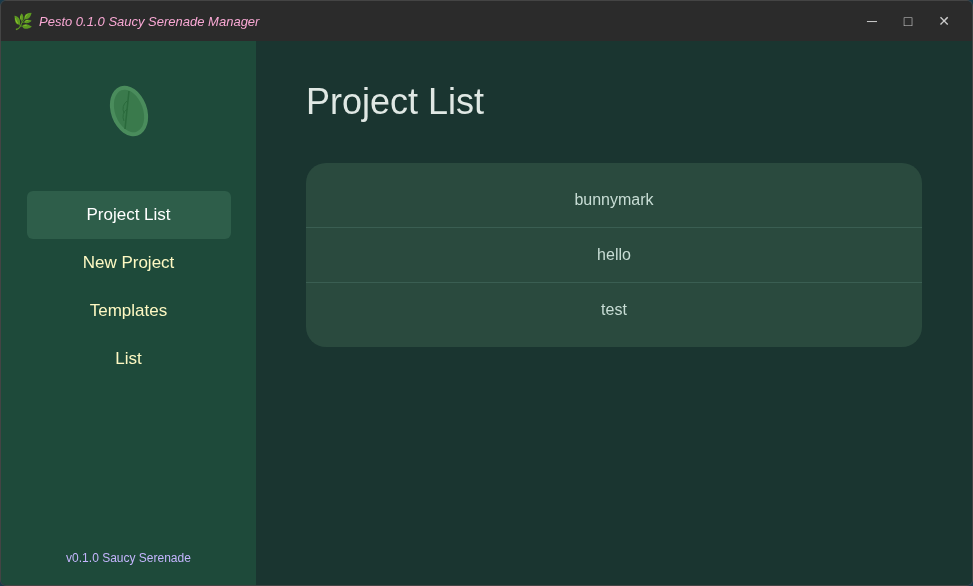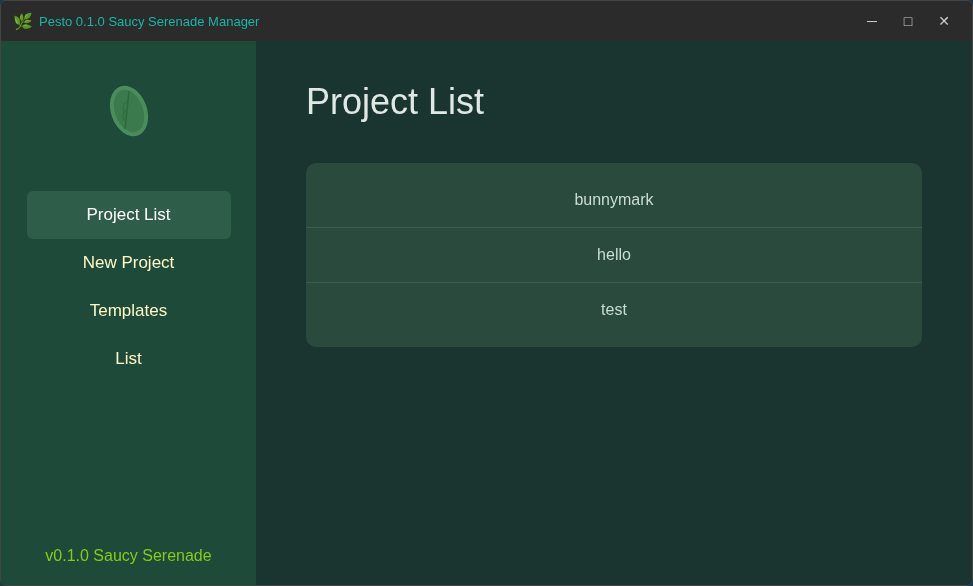--- a/index.html
+++ b/index.html
@@ -35,23 +35,24 @@
       flex-shrink: 0;
       gap: 8px;
     }
 
     .titlebar-icon {
       width: 18px;
       height: 18px;
     }
 
     .titlebar-title {
-      color: #14b8a6;
+      color: #f9a8d4;
       font-size: 13px;
       flex: 1;
+      font-style: italic;
     }
 
     .window-controls {
       display: flex;
       gap: 4px;
     }
 
     .window-btn {
       width: 32px;
       height: 28px;
@@ -112,41 +113,41 @@
     }
 
     .nav-item.active {
       background: #2e5e4a;
       color: #ffffff;
     }
 
     .sidebar-version {
       margin-top: auto;
       margin-bottom: 20px;
-      color: #84cc16;
-      font-size: 16px;
+      color: #c4b5fd;
+      font-size: 12px;
     }
 
     .main {
       flex: 1;
       background: #1a3530;
       padding: 40px 50px;
       overflow: auto;
     }
 
     .page-title {
       color: #e0e8e4;
       font-size: 36px;
       font-weight: 400;
       margin-bottom: 40px;
     }
 
     .project-list-container {
       background: #2a4a3e;
-      border-radius: 10px;
+      border-radius: 20px;
       padding: 10px 0;
       max-width: 640px;
     }
 
     .project-item {
       padding: 18px 40px;
       color: #c8ddd5;
       font-size: 16px;
       cursor: pointer;
       border-bottom: 1px solid #3a5e52;

